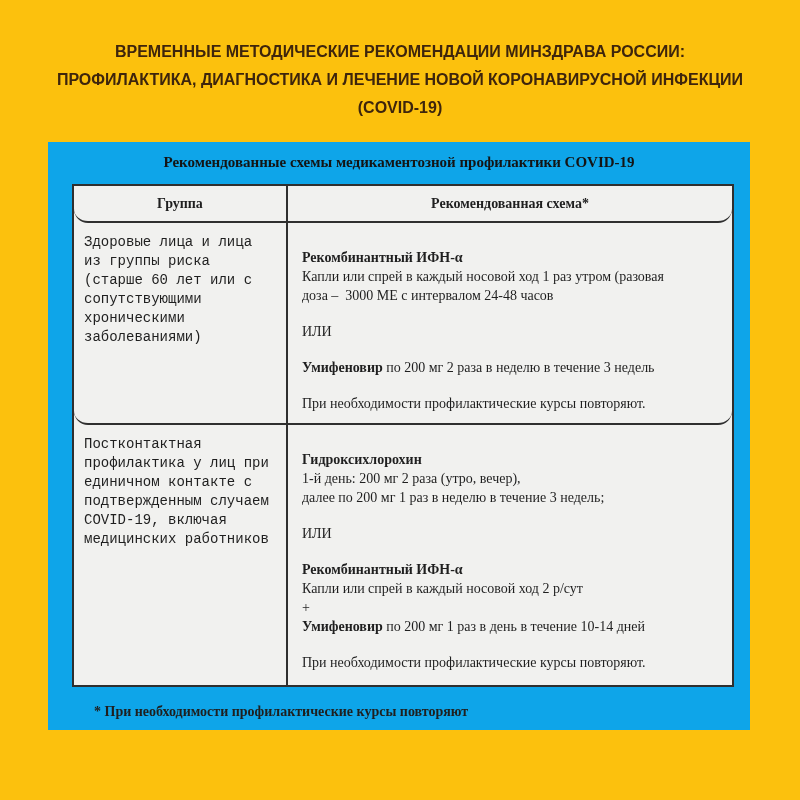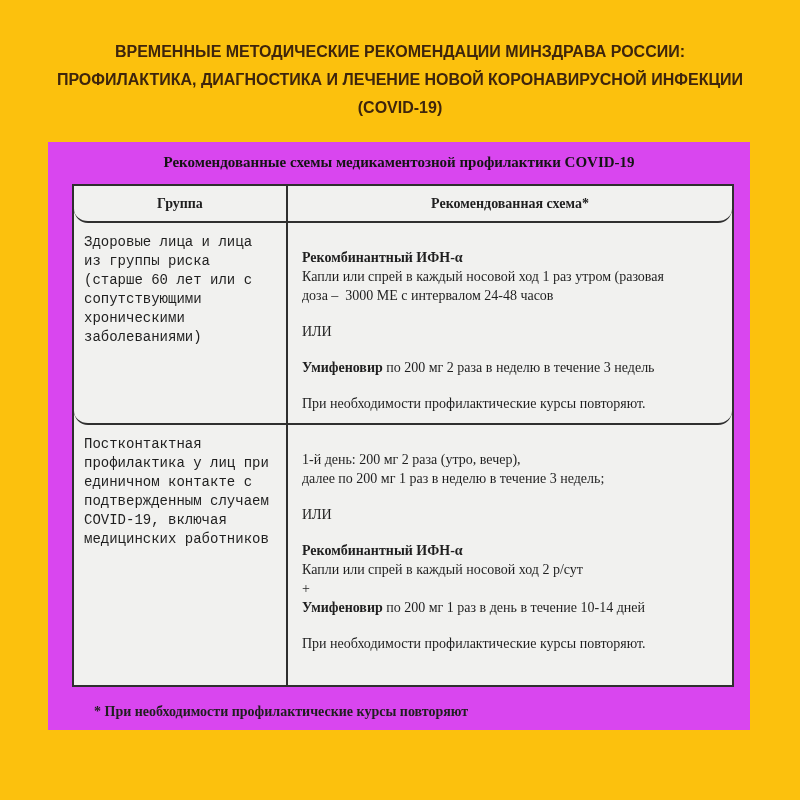--- a/index.html
+++ b/index.html
@@ -18,21 +18,21 @@
     font-family: "Liberation Sans", sans-serif;
     font-weight: 700;
     font-size: 16px;
     line-height: 28px;
     color: var(--banner-text, #3E250C);
   }
   .sheet {
     position: absolute;
     left: 48px; top: 142px;
     width: 702px; height: 588px;
-    background: #d946ef;
+    background: #0ea5e9;
   }
   .doc-title {
     position: absolute;
     top: 12px; left: 0; width: 100%;
     text-align: center;
     font-weight: 700;
     font-size: 15px;
     color: #141414;
   }
   .ptable {
@@ -112,20 +112,21 @@
           <p class="cell-line">ИЛИ</p>
           <div class="gap"></div>
           <p class="cell-line"><b>Умифеновир</b> по 200 мг 2 раза в неделю в течение 3 недель</p>
           <div class="gap"></div>
           <p class="cell-line">При необходимости профилактические курсы повторяют.</p>
         </div>
     </div>
     <div class="trow row-2">
       <div class="c1 group-cell">Постконтактная профилактика у лиц при единичном контакте с подтвержденным случаем COVID-19, включая медицинских работников</div>
       <div class="c2 scheme-cell">
+          <p class="cell-line"><b>Гидроксихлорохин</b></p>
           <p class="cell-line">1-й день: 200 мг 2 раза (утро, вечер),</p>
           <p class="cell-line">далее по 200 мг 1 раз в неделю в течение 3 недель;</p>
           <div class="gap"></div>
           <p class="cell-line">ИЛИ</p>
           <div class="gap"></div>
           <p class="cell-line"><b>Рекомбинантный ИФН-α</b></p>
           <p class="cell-line">Капли или спрей в каждый носовой ход 2 р/сут</p>
           <p class="cell-line">+</p>
           <p class="cell-line"><b>Умифеновир</b> по 200 мг 1 раз в день в течение 10-14 дней</p>
           <div class="gap"></div>

